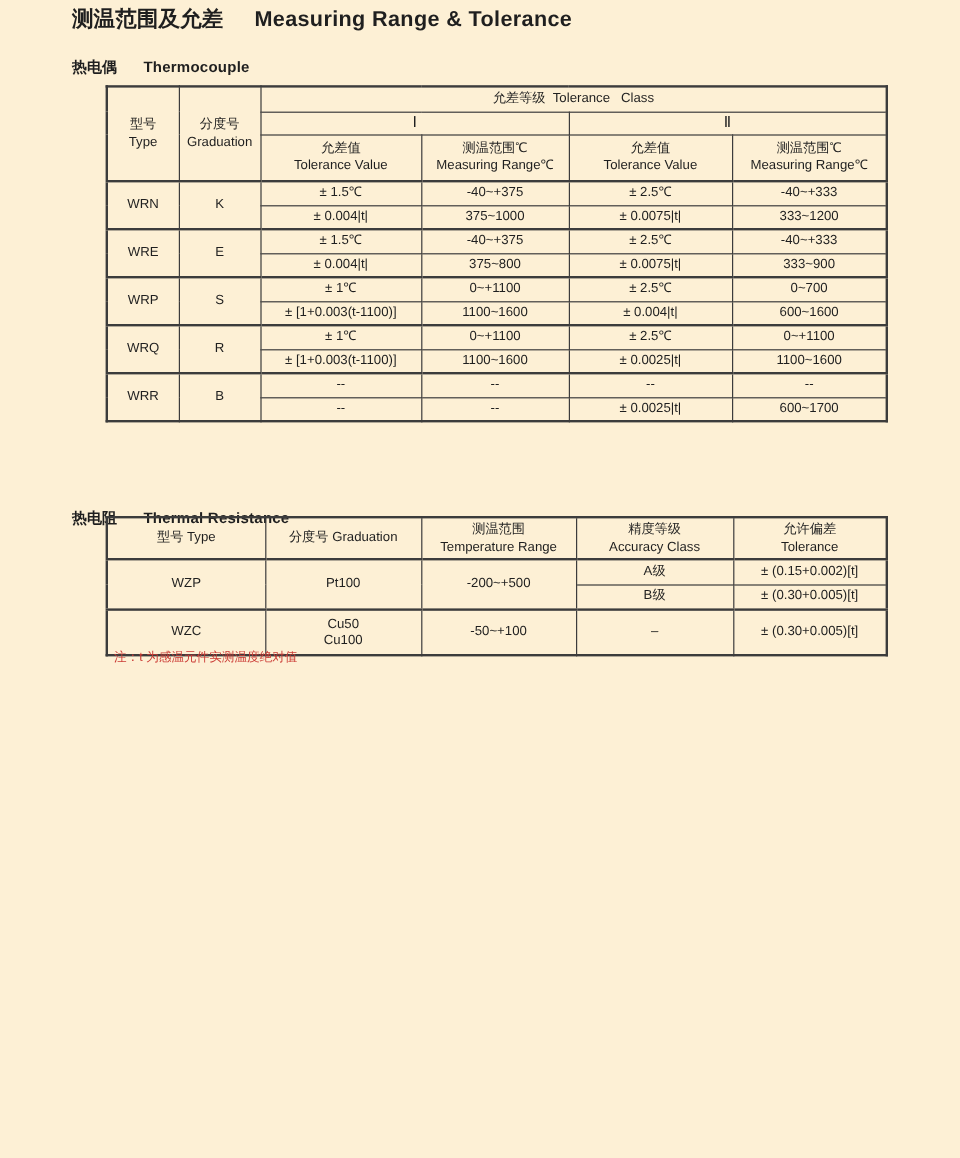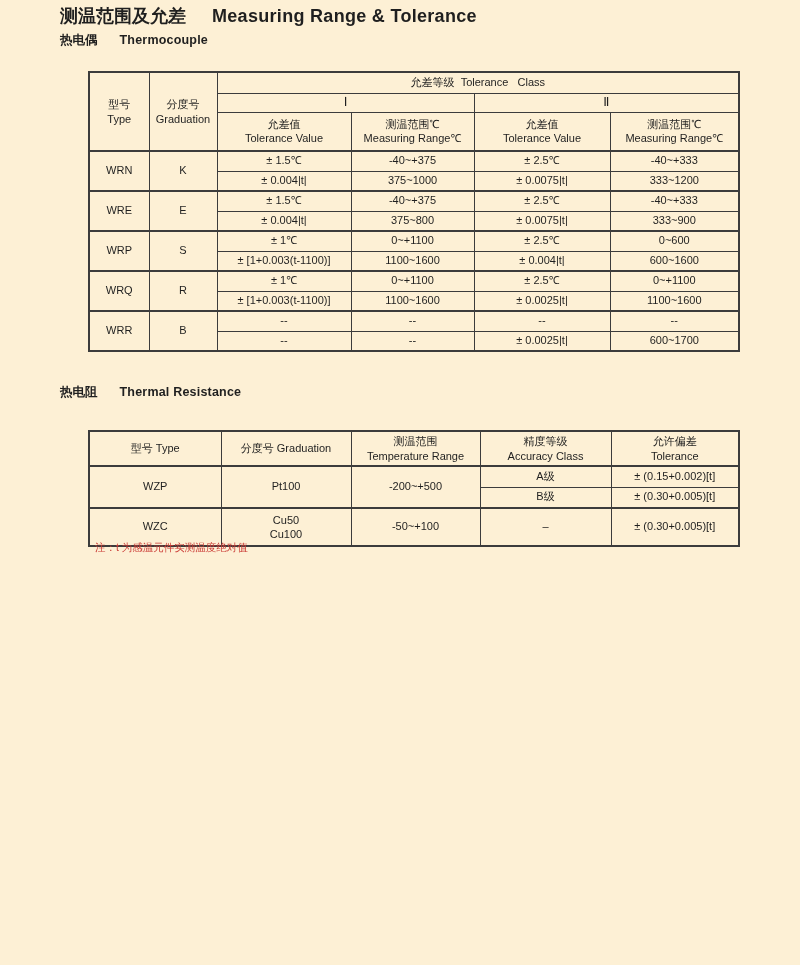--- a/index.html
+++ b/index.html
@@ -11,22 +11,22 @@
     position: relative;
     overflow: hidden;
   }
   .page { position: absolute; inset: 0; }
 
   .doc-title { position: absolute; left: 60px; top: 4px; font-size: 18px; font-weight: bold; }
   .doc-title .en { margin-left: 26px; letter-spacing: .3px; }
 
   .section-heading { position: absolute; left: 60px; font-size: 12.5px; font-weight: bold; }
   .section-heading .en { margin-left: 22px; letter-spacing: .2px; }
-  #sec-thermocouple { top: 32px; }
-  #sec-thermal { top: 384px; }
+  #sec-thermocouple { top: 48px; }
+  #sec-thermal { top: 424px; }
 
   table {
     border-collapse: collapse;
     table-layout: fixed;
     position: absolute;
     left: 88px;
     font-size: 11px;
     color: #1f1f1f;
   }
   #tc-table { top: 71px; width: 650px; }
@@ -149,21 +149,21 @@
       <td>± 0.0075|t|</td>
       <td>333~900</td>
     </tr>
 
     <tr class="data group-start">
       <td rowspan="2">WRP</td>
       <td rowspan="2">S</td>
       <td>± 1℃</td>
       <td>0~+1100</td>
       <td>± 2.5℃</td>
-      <td>0~600</td>
+      <td>0~700</td>
     </tr>
     <tr class="data">
       <td>± [1+0.003(t-1100)]</td>
       <td>1100~1600</td>
       <td>± 0.004|t|</td>
       <td>600~1600</td>
     </tr>
 
     <tr class="data group-start">
       <td rowspan="2">WRQ</td>

